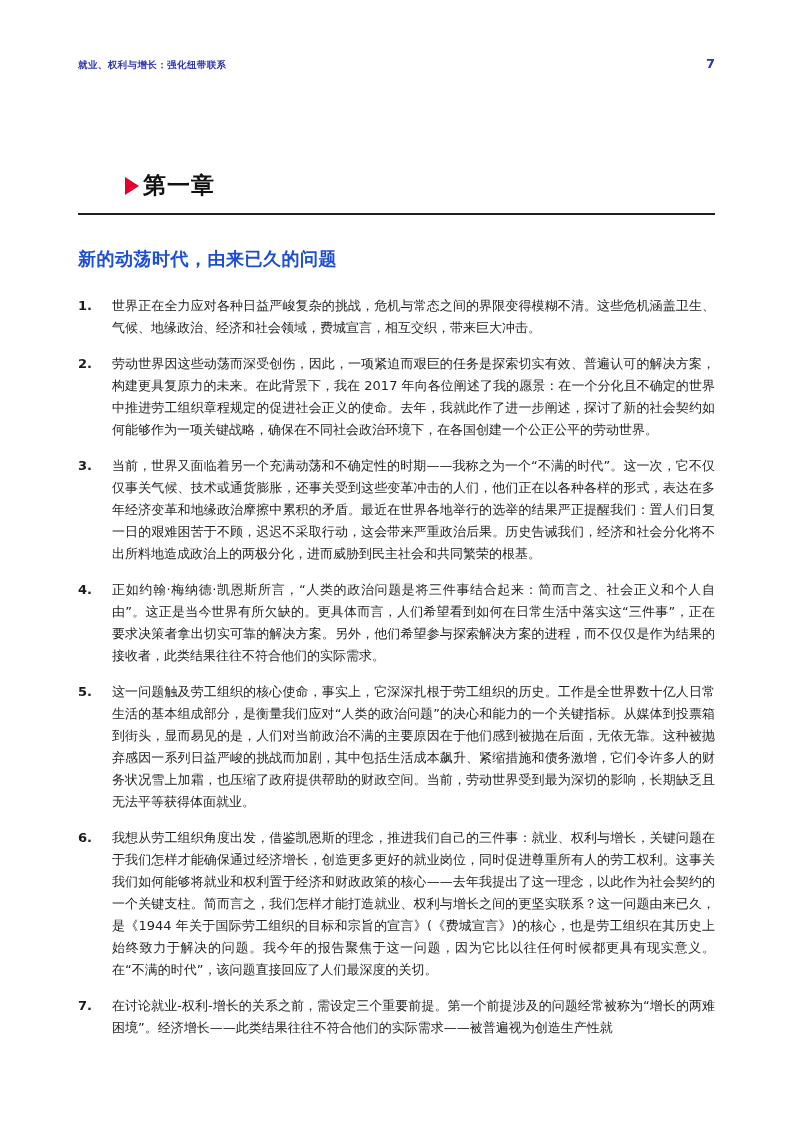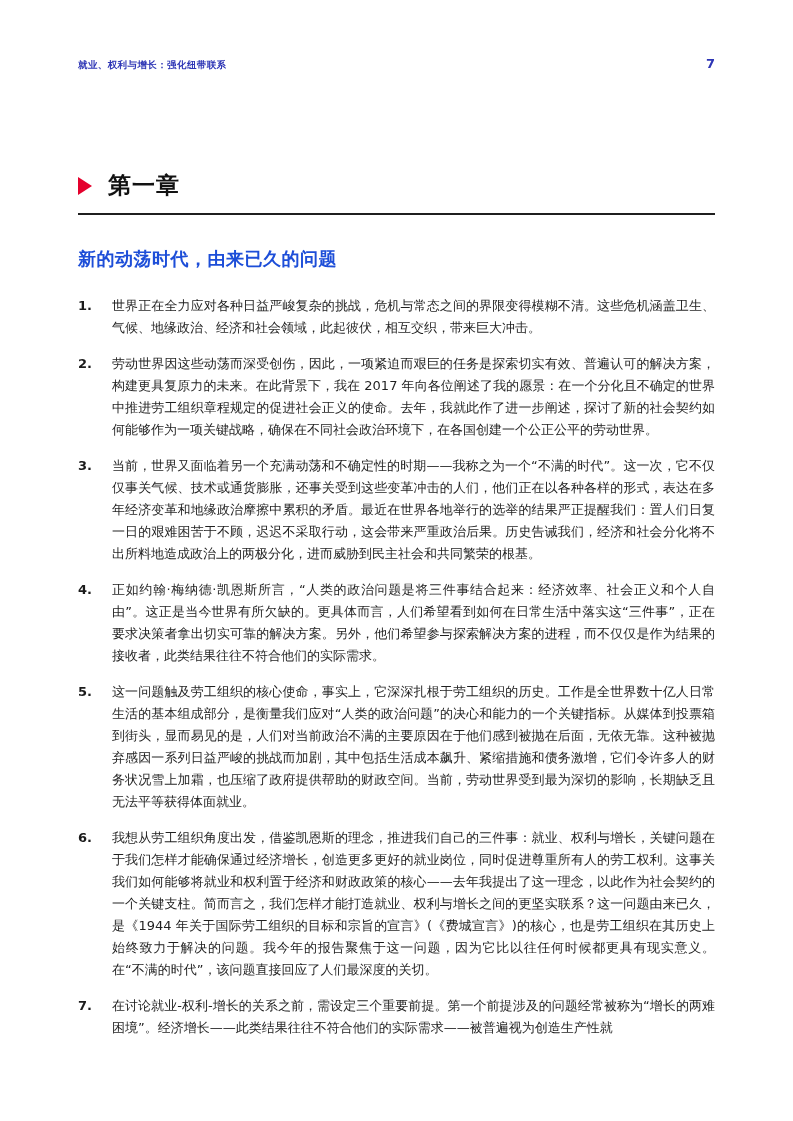--- a/index.html
+++ b/index.html
@@ -34,21 +34,22 @@
     color: #2d35b5;
     font-size: 13px;
     font-weight: bold;
   }
   .chapter-block {
     margin-top: 98px;
   }
   .chapter-row {
     display: flex;
     align-items: center;
-    gap: 16px;
+    gap: 4px;
+    margin-left: 47px;
   }
   .tri-icon {
     width: 0;
     height: 0;
     border-top: 9px solid transparent;
     border-bottom: 9px solid transparent;
     border-left: 14px solid #e4012d;
     flex: none;
   }
   .chapter-title {
@@ -106,36 +107,36 @@
     </div>
     <hr class="chapter-rule">
   </div>
 
   <h2 class="section-title">新的动荡时代，由来已久的问题</h2>
 
   <div class="para-list">
 
     <div class="para">
       <span class="para-num">1.</span>
-      <span class="para-text">世界正在全力应对各种日益严峻复杂的挑战，危机与常态之间的界限变得模糊不清。这些危机涵盖卫生、气候、地缘政治、经济和社会领域，此起彼伏，相互交织，带来巨大冲击。</span>
+      <span class="para-text">世界正在全力应对各种日益严峻复杂的挑战，危机与常态之间的界限变得模糊不清。这些危机涵盖卫生、气候、地缘政治、经济和社会领域，费城宣言，相互交织，带来巨大冲击。</span>
     </div>
 
     <div class="para">
       <span class="para-num">2.</span>
       <span class="para-text">劳动世界因这些动荡而深受创伤，因此，一项紧迫而艰巨的任务是探索切实有效、普遍认可的解决方案，构建更具复原力的未来。在此背景下，我在 2017 年向各位阐述了我的愿景：在一个分化且不确定的世界中推进劳工组织章程规定的促进社会正义的使命。去年，我就此作了进一步阐述，探讨了新的社会契约如何能够作为一项关键战略，确保在不同社会政治环境下，在各国创建一个公正公平的劳动世界。</span>
     </div>
 
     <div class="para">
       <span class="para-num">3.</span>
       <span class="para-text">当前，世界又面临着另一个充满动荡和不确定性的时期——我称之为一个“不满的时代”。这一次，它不仅仅事关气候、技术或通货膨胀，还事关受到这些变革冲击的人们，他们正在以各种各样的形式，表达在多年经济变革和地缘政治摩擦中累积的矛盾。最近在世界各地举行的选举的结果严正提醒我们：置人们日复一日的艰难困苦于不顾，迟迟不采取行动，这会带来严重政治后果。历史告诫我们，经济和社会分化将不出所料地造成政治上的两极分化，进而威胁到民主社会和共同繁荣的根基。</span>
     </div>
 
     <div class="para">
       <span class="para-num">4.</span>
-      <span class="para-text">正如约翰·梅纳德·凯恩斯所言，“人类的政治问题是将三件事结合起来：经济效率、社会正义和个人自由”。这正是当今世界有所欠缺的。更具体而言，人们希望看到如何在日常生活中落实这“三件事”，正在要求决策者拿出切实可靠的解决方案。另外，他们希望参与探索解决方案的进程，而不仅仅是作为结果的接收者，此类结果往往不符合他们的实际需求。</span>
+      <span class="para-text">正如约翰·梅纳德·凯恩斯所言，“人类的政治问题是将三件事结合起来：简而言之、社会正义和个人自由”。这正是当今世界有所欠缺的。更具体而言，人们希望看到如何在日常生活中落实这“三件事”，正在要求决策者拿出切实可靠的解决方案。另外，他们希望参与探索解决方案的进程，而不仅仅是作为结果的接收者，此类结果往往不符合他们的实际需求。</span>
     </div>
 
     <div class="para">
       <span class="para-num">5.</span>
       <span class="para-text">这一问题触及劳工组织的核心使命，事实上，它深深扎根于劳工组织的历史。工作是全世界数十亿人日常生活的基本组成部分，是衡量我们应对“人类的政治问题”的决心和能力的一个关键指标。从媒体到投票箱到街头，显而易见的是，人们对当前政治不满的主要原因在于他们感到被抛在后面，无依无靠。这种被抛弃感因一系列日益严峻的挑战而加剧，其中包括生活成本飙升、紧缩措施和债务激增，它们令许多人的财务状况雪上加霜，也压缩了政府提供帮助的财政空间。当前，劳动世界受到最为深切的影响，长期缺乏且无法平等获得体面就业。</span>
     </div>
 
     <div class="para">
       <span class="para-num">6.</span>
       <span class="para-text">我想从劳工组织角度出发，借鉴凯恩斯的理念，推进我们自己的三件事：就业、权利与增长，关键问题在于我们怎样才能确保通过经济增长，创造更多更好的就业岗位，同时促进尊重所有人的劳工权利。这事关我们如何能够将就业和权利置于经济和财政政策的核心——去年我提出了这一理念，以此作为社会契约的一个关键支柱。简而言之，我们怎样才能打造就业、权利与增长之间的更坚实联系？这一问题由来已久，是《1944 年关于国际劳工组织的目标和宗旨的宣言》(《费城宣言》)的核心，也是劳工组织在其历史上始终致力于解决的问题。我今年的报告聚焦于这一问题，因为它比以往任何时候都更具有现实意义。在“不满的时代”，该问题直接回应了人们最深度的关切。</span>

